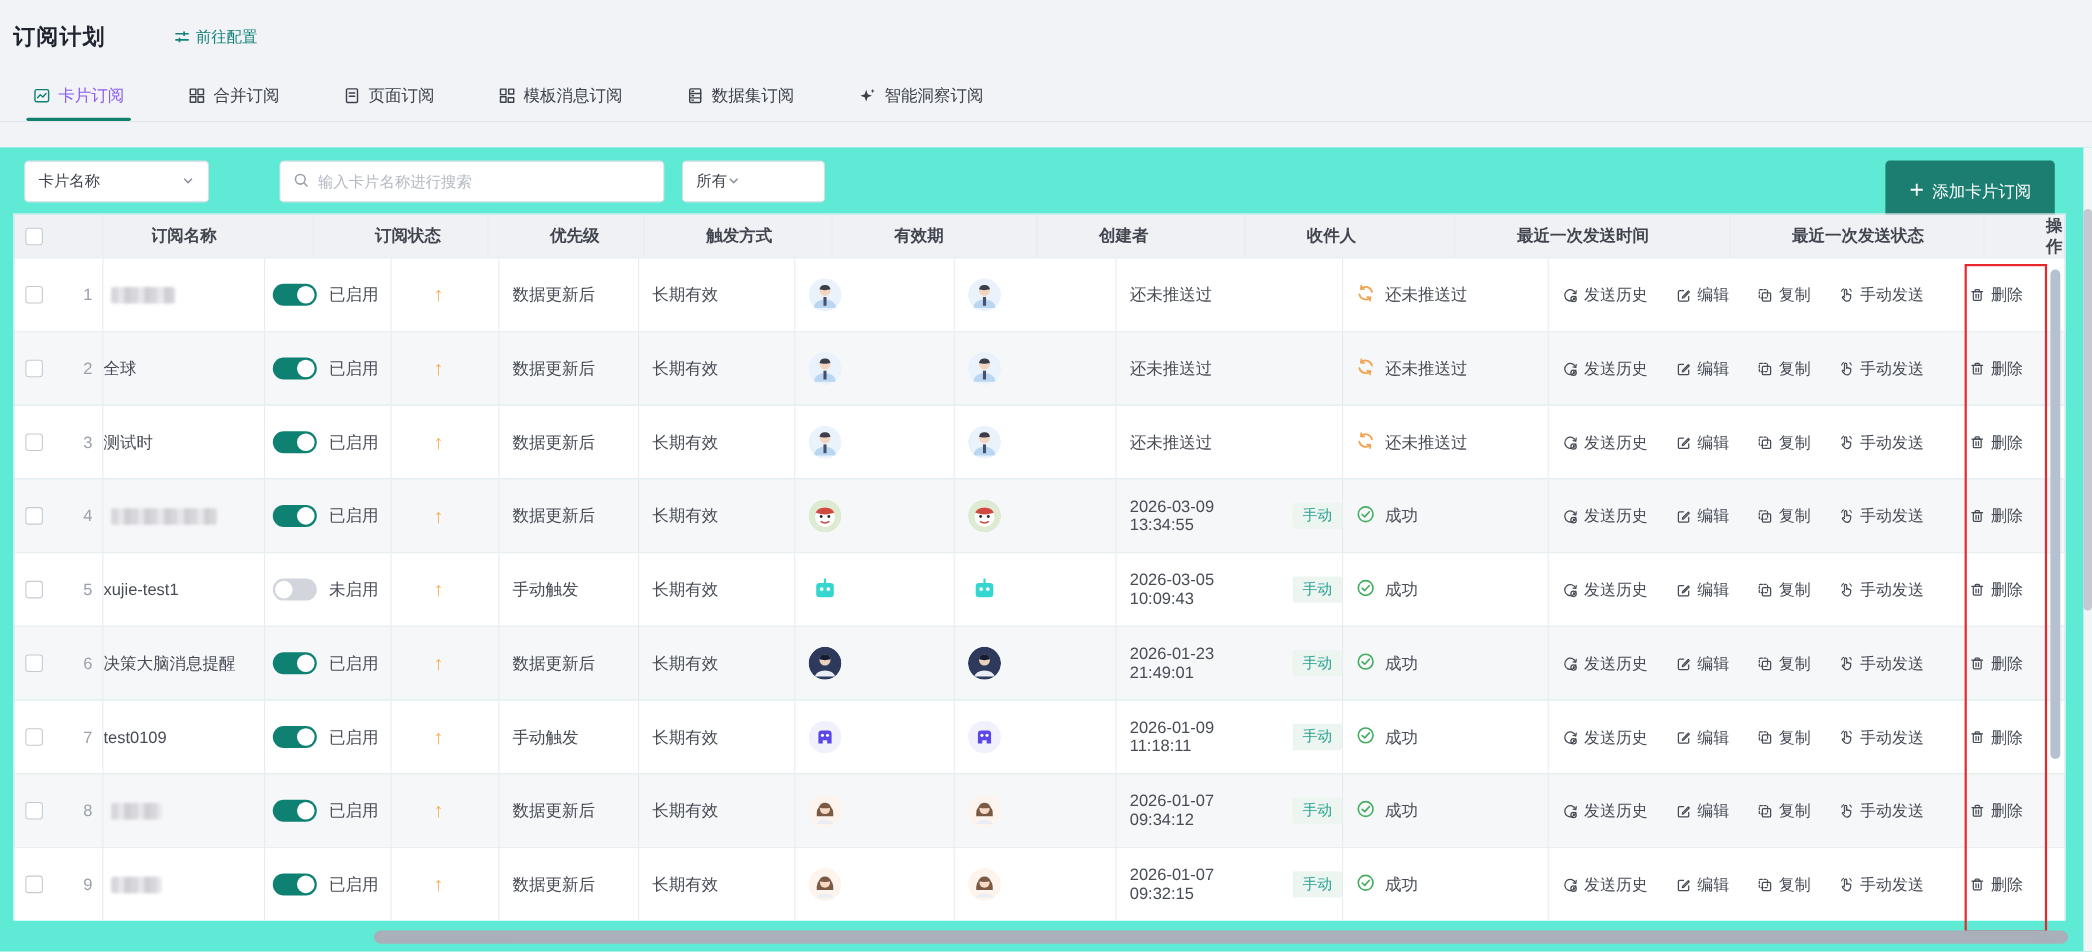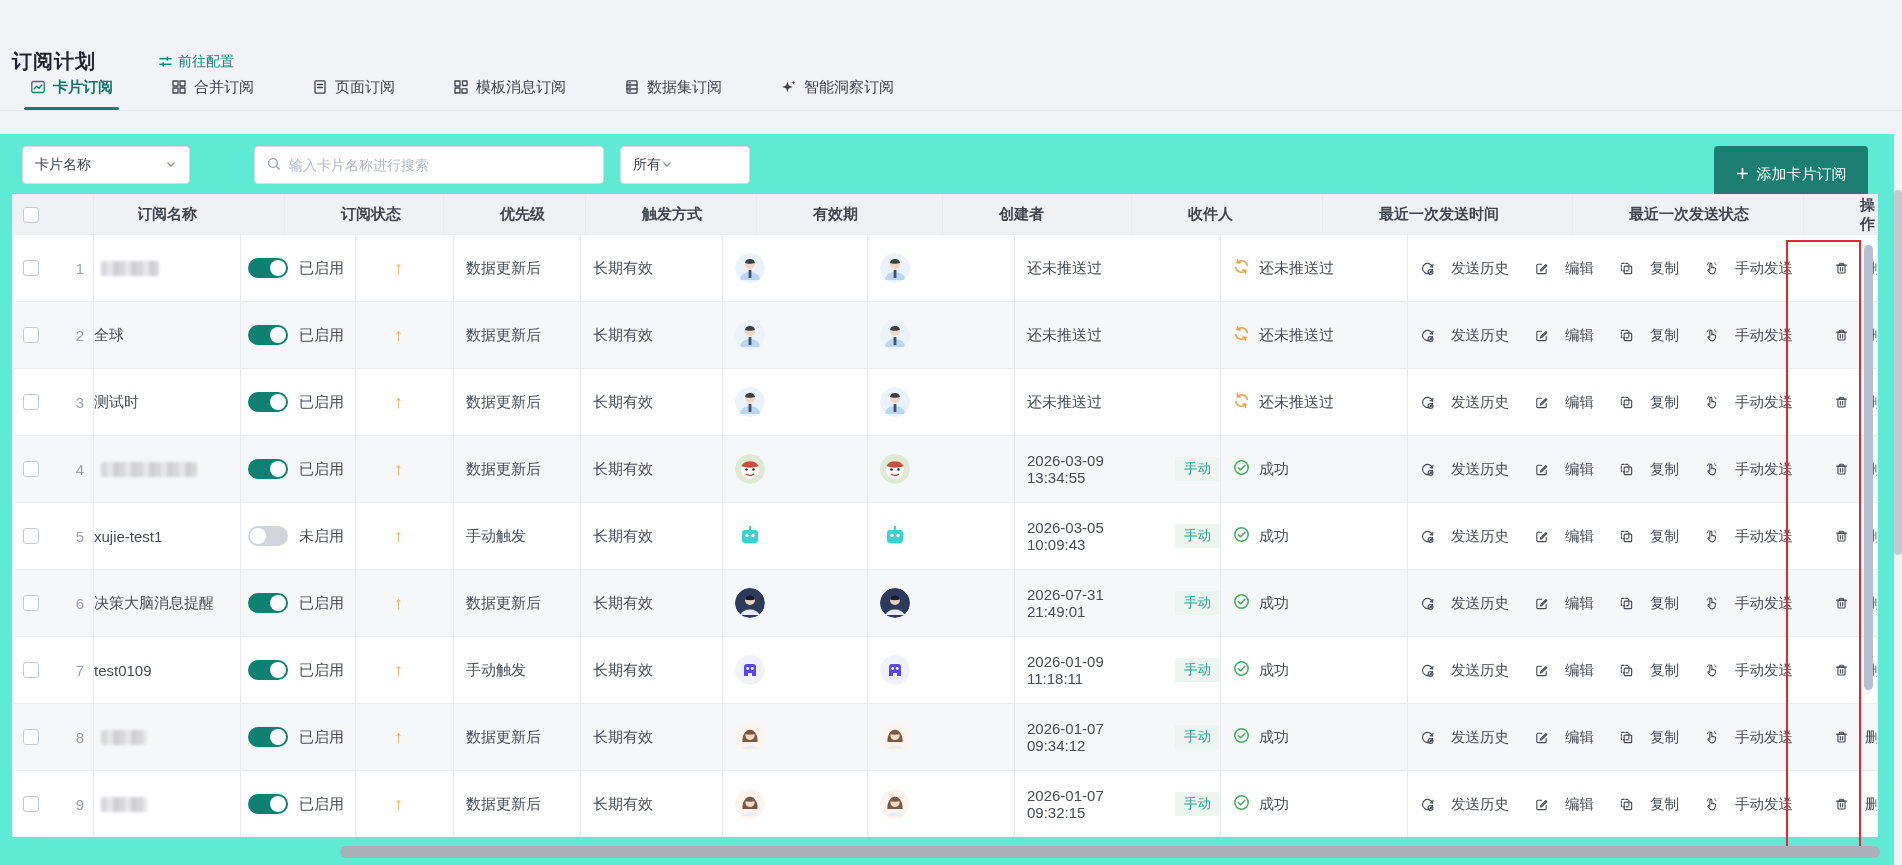--- a/index.html
+++ b/index.html
@@ -1,30 +1,30 @@
 <!DOCTYPE html>
 <html><head>
 <meta charset="utf-8">
 <style>
   * { margin:0; padding:0; box-sizing:border-box; }
   html,body { width:1902px; height:865px; overflow:hidden; }
   body { font-family:"Liberation Sans","DejaVu Sans",sans-serif; color:#474c55; }
   .page { position:relative; width:1902px; height:865px; background:#f1f3f6; }
 
   
-  .page-header { position:absolute; top:20px; left:12px; display:flex; align-items:center;margin-top:28px; }
+  .page-header { position:absolute; top:20px; left:12px; display:flex; align-items:center; }
   .page-title { font-size:20px; font-weight:bold; color:#1f2430; letter-spacing:1px; }
   .config-link { display:flex; align-items:center; gap:5px; margin-left:62px; color:#14807a; font-size:14px; cursor:pointer; }
   .config-link svg { display:block; }
 
   
   .tabs { position:absolute; top:64px; left:0; right:0; height:47px; display:flex; align-items:center; gap:58px; padding-left:30px; border-bottom:1px solid #e3e6eb; }
   .tab { display:flex; align-items:center; gap:7px; font-size:15px; color:#3c414b; cursor:pointer; position:relative; height:100%; }
   .tab svg { display:block; }
-  .tab.active { color:#0f766e; font-weight:bold; }
+  .tab.active { color:#8b5cf6; font-weight:normal; }
   .tab.active::after { content:""; position:absolute; left:-6px; right:-6px; bottom:0; height:3px; background:#11806f; border-radius:2px; }
 
   
   .panel { position:absolute; top:134px; left:0; width:1902px; height:731px; background:#5eead4; }
 
   
   .filter-row { position:absolute; top:12px; left:22px; right:22px; height:40px; }
   .ctrl { position:absolute; top:0; height:38px; border:1px solid #d9dde3; border-radius:4px; background:#fff; display:flex; align-items:center; font-size:14px; color:#3f444d; }
   .select-name { left:0; width:168px; padding:0 12px; justify-content:space-between; cursor:pointer; }
   .search-box { left:232px; width:350px; padding:0 12px; gap:8px; }
@@ -55,21 +55,21 @@
   .toggle.on .knob { right:2px; }
   .toggle.off .knob { left:2px; }
   .c-priority { padding-left:38px; color:#f5ad4e; font-size:18px; font-weight:bold; }
   .avatar { width:30px; height:30px; border-radius:50%; overflow:hidden; flex:0 0 auto; }
   .avatar svg { display:block; }
   .c-time { gap:14px; }
   .tag-manual { background:#edf5f1; color:#27a190; font-size:13.5px; padding:3px 9px; border-radius:2px; white-space:nowrap; }
   .c-sendstatus { gap:9px; }
   .c-sendstatus svg { flex:0 0 auto; }
   .c-actions { gap:25px; color:#454a54; font-size:14.5px; }
-  .action { display:flex; align-items:center; gap:16px; cursor:pointer; white-space:nowrap; }
+  .action { display:flex; align-items:center; gap:5px; cursor:pointer; white-space:nowrap; }
   .action:last-child { margin-left:16px; }
   .action svg { display:block; }
 
   
   .red-box { position:absolute; left:1786px; top:240px; width:75px; height:608px; border:2px solid #e8272c; pointer-events:none; }
   .v-scroll-table { position:absolute; left:1864px; top:245px; width:9px; height:445px; border-radius:5px; background:#b5c1d1; }
   .page-scroll-track { position:absolute; left:1894px; top:134px; width:8px; height:731px; background:#f3f4f6; }
   .page-scroll-thumb { position:absolute; left:1894px; top:190px; width:8px; height:365px; border-radius:4px; background:#c5cad2; }
   .h-scroll { position:absolute; left:340px; top:846px; width:1540px; height:12px; border-radius:6px; background:#a9b0ba; }
 </style>
@@ -778,21 +778,21 @@
               <span class="avatar">
                 <svg width="30" height="30" viewBox="0 0 30 30">
                   <circle cx="15" cy="15" r="15" fill="#2e3a5c"></circle>
                   <circle cx="15" cy="12" r="5" fill="#e9d2bd"></circle>
                   <path d="M15 7 a5 5 0 0 1 5 4.4 c-3.4 1 -7 1 -10 0 A5 5 0 0 1 15 7" fill="#151c30"></path>
                   <path d="M5.5 27 a10 8 0 0 1 19 0 Z" fill="#e8ecf4"></path>
                 </svg>
               </span>
             </div>
         <div class="cell c-time">
-          <span>2026-07-31 21:49:01</span>
+          <span>2026-01-23 21:49:01</span>
           <span class="tag-manual">手动</span>
         </div>
         <div class="cell c-sendstatus">
           <span><svg width="17" height="17" viewBox="0 0 16 16" fill="none" stroke="#44ad5f" stroke-width="1.4" stroke-linecap="round" stroke-linejoin="round">
                   <circle cx="8" cy="8" r="6.3"></circle>
                   <polyline points="5,8.2 7.2,10.2 11.2,5.9"></polyline>
                 </svg></span>
           <span>成功</span>
         </div>
         <div class="cell c-actions">

